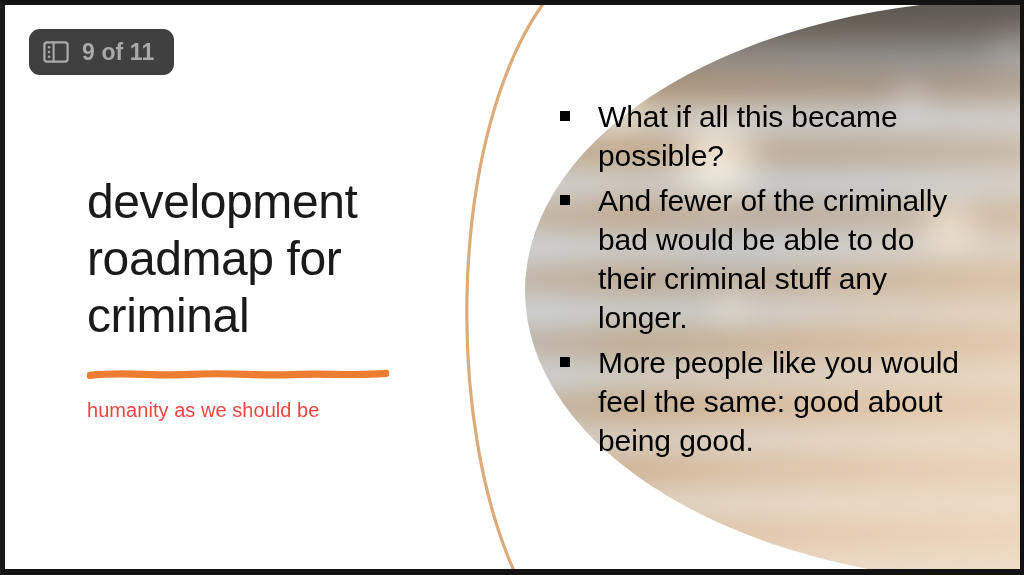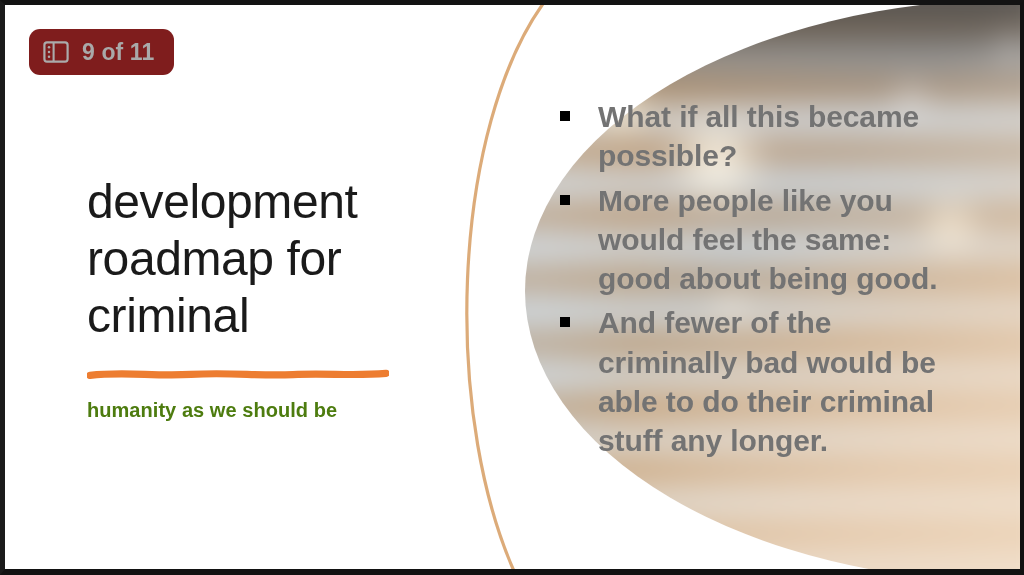--- a/index.html
+++ b/index.html
@@ -38,21 +38,21 @@
   
   .slide-badge {
     position: absolute;
     left: 24px;
     top: 24px;
     height: 46px;
     padding: 0 20px 0 14px;
     display: flex;
     align-items: center;
     gap: 13px;
-    background: #7f1d1d;
+    background: #404040;
     border-radius: 11px;
     z-index: 40;
   }
   .badge-icon {
     width: 26px;
     height: 22px;
     display: block;
   }
   .badge-label {
     font-size: 23px;
@@ -81,22 +81,22 @@
   }
   .title-rule {
     margin-top: 22px;
     width: 302px;
     height: 16px;
     display: block;
   }
   .slide-subtitle {
     margin-top: 16px;
     font-size: 20px;
-    font-weight: 700;
-    color: #4d7c0f;
+    font-weight: 400;
+    color: #ef4444;
     line-height: 1.2;
     letter-spacing: 0.05px;
   }
 
   
   .photo-panel {
     position: absolute;
     right: 0;
     top: 0;
     width: 590px;
@@ -182,23 +182,23 @@
     z-index: 30;
     margin: 0;
     padding: 0;
     list-style: none;
   }
   .bullet-item {
     position: relative;
     padding-left: 45px;
     margin-bottom: 5px;
     font-size: 30px;
-    font-weight: 700;
+    font-weight: 400;
     line-height: 1.31;
-    color: #737373;
+    color: #000000;
     letter-spacing: -0.1px;
   }
   .bullet-marker {
     position: absolute;
     left: 7px;
     top: 14px;
     width: 10px;
     height: 10px;
     background: #000;
   }
@@ -242,22 +242,22 @@
       <div class="slide-subtitle">humanity as we should be</div>
     </div>
 
     <ul class="bullet-list">
       <li class="bullet-item">
         <span class="bullet-marker"></span>
         <span>What if all this became possible?</span>
       </li>
       <li class="bullet-item">
         <span class="bullet-marker"></span>
-        <span>More people like you would feel the same: good about being good.</span>
+        <span>And fewer of the criminally bad would be able to do their criminal stuff any longer.</span>
       </li>
       <li class="bullet-item">
         <span class="bullet-marker"></span>
-        <span>And fewer of the criminally bad would be able to do their criminal stuff any longer.</span>
+        <span>More people like you would feel the same: good about being good.</span>
       </li>
     </ul>
 
   </div>
 </div>
 
 </body></html>

